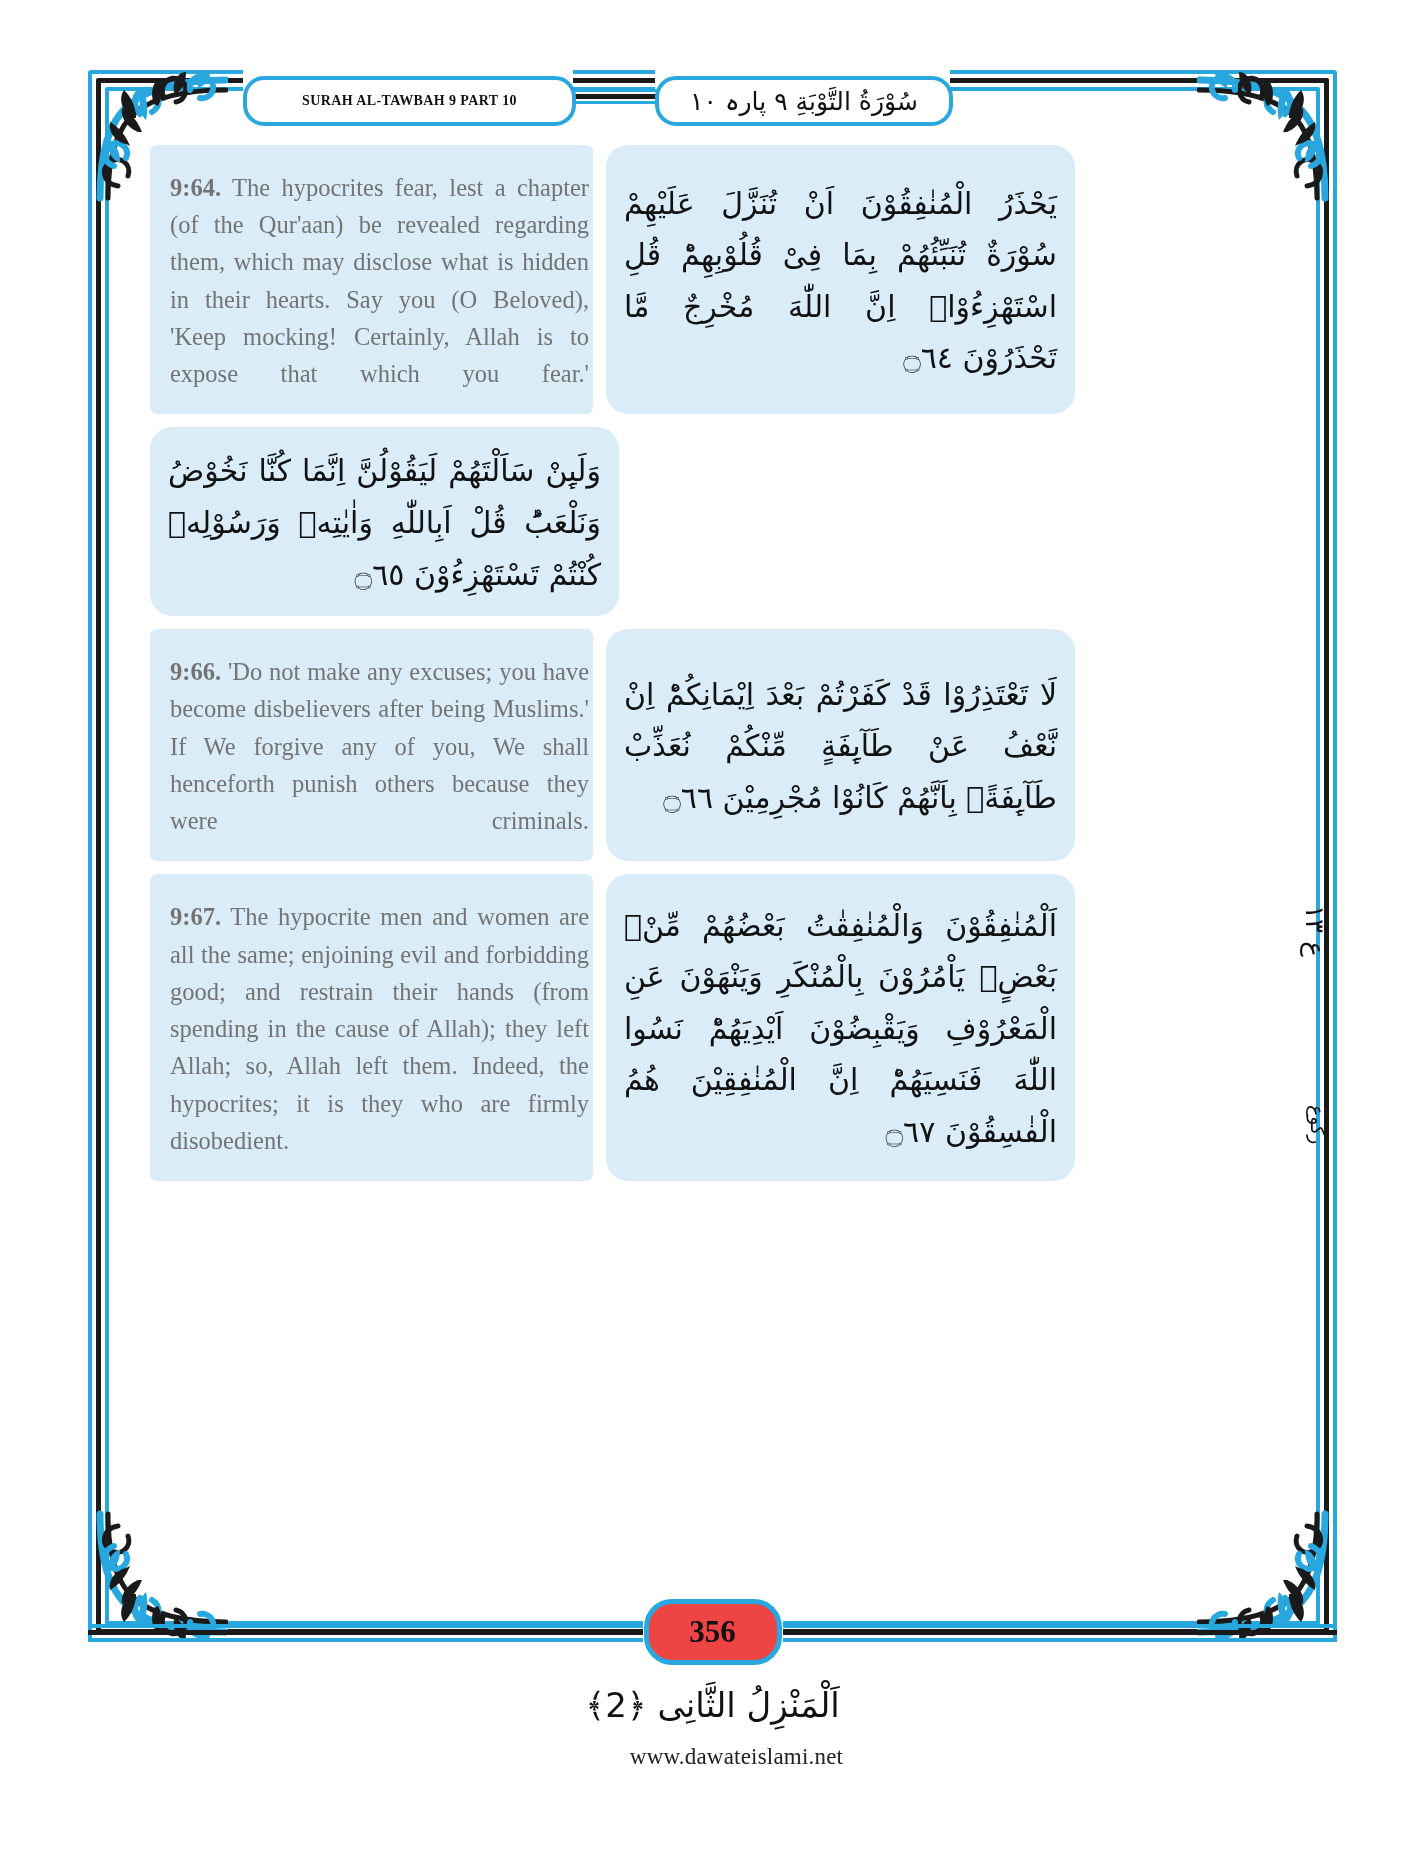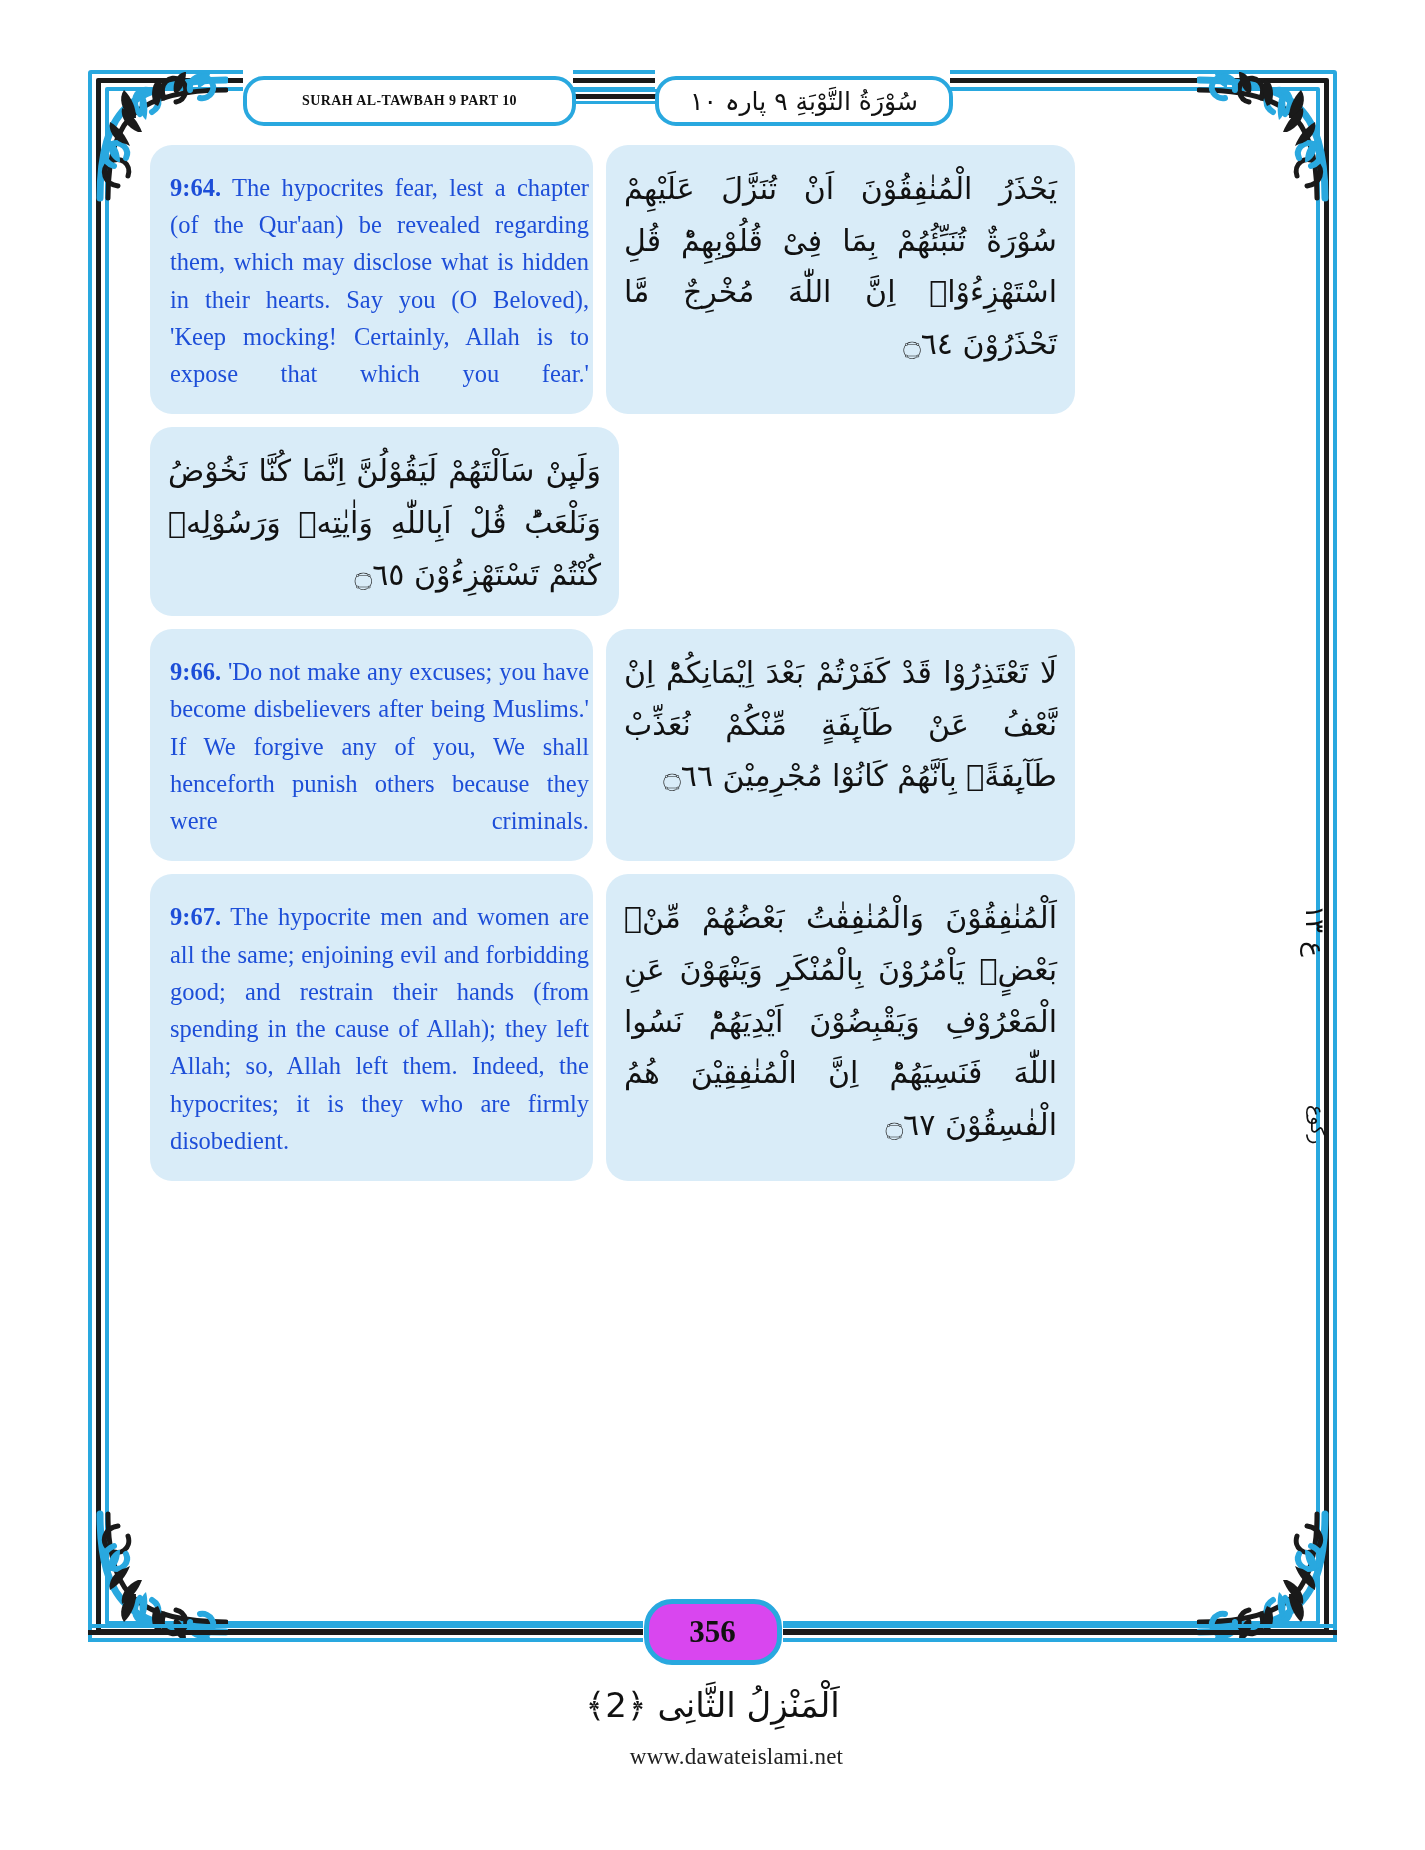--- a/index.html
+++ b/index.html
@@ -59,30 +59,30 @@
 
   
   .content{
     position:absolute;left:150px;top:145px;width:925px;
     display:flex;flex-direction:column;gap:13px;
   }
   .verse-row{display:flex;gap:13px;align-items:stretch;}
   .panel{background:#d9ecf8;border-radius:22px;box-sizing:border-box;}
   .panel-en{
     width:443px;padding:24px 4px 22px 20px;
-    font-size:24.5px;line-height:1.52;color:#1d4ed8;
-    text-align:justify;text-align-last:justify;hyphens:none;
+    font-size:24.5px;line-height:1.52;color:#737373;
+    text-align:justify;text-align-last:justify;hyphens:none;border-radius:7px;
   }
   .panel-en .vn{font-weight:bold;}
   .panel-ar{
     width:469px;padding:18px 18px 16px 18px;
     direction:rtl;text-align:justify;color:#111;
     font-family:"DejaVu Sans",sans-serif;
     font-size:30px;line-height:1.72;
-    display:flex;align-items:flex-start;
+    display:flex;align-items:center;
   }
   .panel-ar > div{width:100%;}
 
   
   .margin-mark{
     position:absolute;right:96px;width:46px;text-align:center;
     font-family:"DejaVu Sans",sans-serif;color:#111;
     writing-mode:vertical-rl;
   }
   .mm-ruku{top:905px;font-size:26px;line-height:1.1;}
@@ -90,21 +90,21 @@
 
   
   .footer-rule{position:absolute;left:88px;right:88px;bottom:208px;height:18px;z-index:2;}
   .footer-rule i{position:absolute;left:0;right:0;display:block;}
   .footer-rule .b1{top:0;height:4px;background:#29a8df;}
   .footer-rule .k {top:6px;height:5px;background:#1a1a1a;}
   .footer-rule .b2{top:14px;height:4px;background:#29a8df;}
 
   .page-capsule{
     position:absolute;left:50%;transform:translateX(-50%);
-    bottom:185px;width:128px;height:56px;background:#d946ef;
+    bottom:185px;width:128px;height:56px;background:#ef4444;
     border:5px solid #29a8df;border-radius:28px;z-index:7;
     display:flex;align-items:center;justify-content:center;
   }
   .page-capsule span{font-size:31px;font-weight:bold;color:#111;}
 
   .manzil{
     position:absolute;left:50%;transform:translateX(-50%);
     bottom:125px;font-size:34px;color:#111;direction:rtl;white-space:nowrap;
     font-family:"DejaVu Sans",sans-serif;
   }

